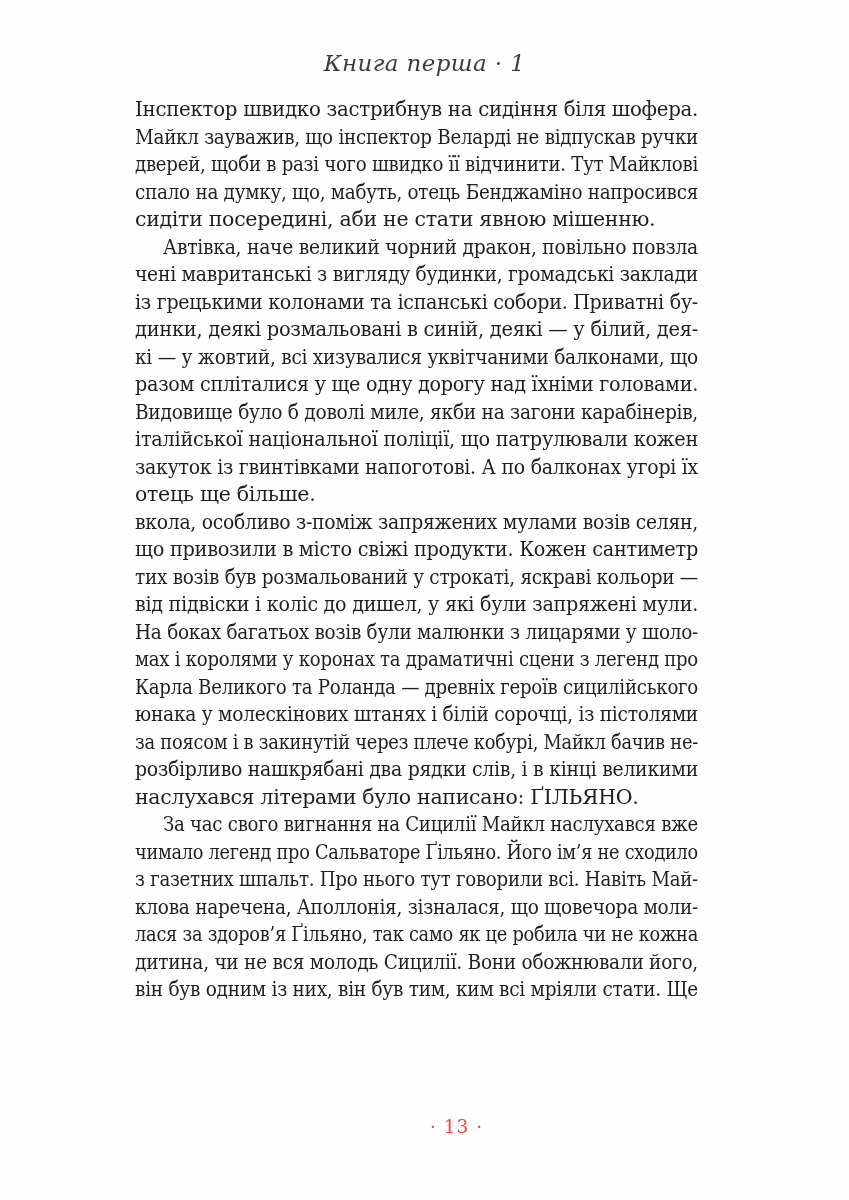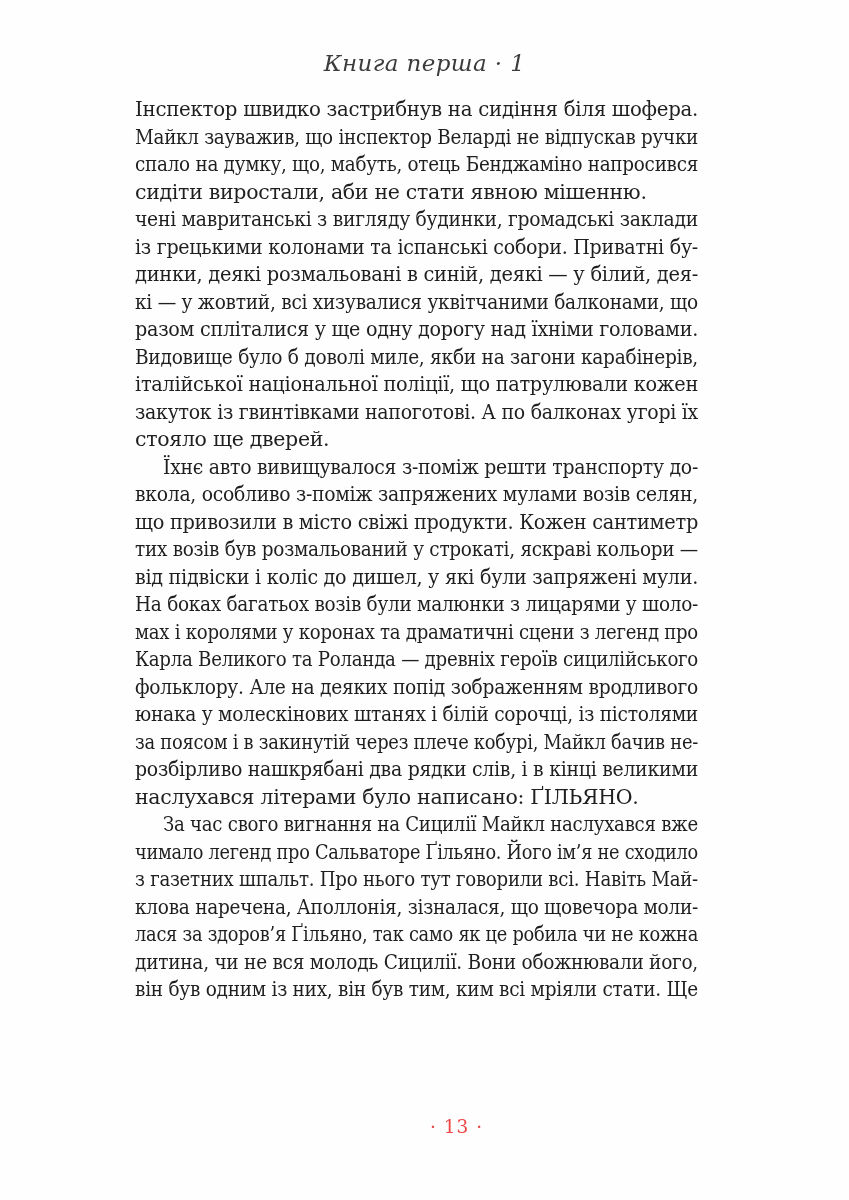--- a/index.html
+++ b/index.html
@@ -67,44 +67,44 @@
 </head>
 <body>
 
 <div class="page">
   <div class="running-head">Книга перша · 1</div>
 
   <div class="text-block">
       <div class="paragraph">
         <div class="line"><span class="line-text" style="transform: scaleX(0.964222);">Інспектор швидко застрибнув на сидіння біля шофера.</span></div>
         <div class="line"><span class="line-text" style="transform: scaleX(0.893075);">Майкл зауважив, що інспектор Веларді не відпускав ручки</span></div>
+        <div class="line"><span class="line-text" style="transform: scaleX(0.885003);">дверей, щоби в разі чого швидко її відчинити. Тут Майклові</span></div>
         <div class="line"><span class="line-text" style="transform: scaleX(0.895628);">спало на думку, що, мабуть, отець Бенджаміно напросився</span></div>
-        <div class="line last"><span class="line-text">сидіти виростали, аби не стати явною мішенню.</span></div>
+        <div class="line last"><span class="line-text">сидіти посередині, аби не стати явною мішенню.</span></div>
       </div>
       <div class="paragraph">
+        <div class="line indent"><span class="line-text" style="transform: scaleX(0.914212);">Автівка, наче великий чорний дракон, повільно повзла</span></div>
         <div class="line"><span class="line-text" style="transform: scaleX(0.913799);">чені мавританські з вигляду будинки, громадські заклади</span></div>
         <div class="line"><span class="line-text" style="transform: scaleX(0.92969);">із грецькими колонами та іспанські собори. Приватні бу-</span></div>
         <div class="line"><span class="line-text" style="transform: scaleX(0.947413);">динки, деякі розмальовані в синій, деякі — у білий, дея-</span></div>
         <div class="line"><span class="line-text" style="transform: scaleX(0.905759);">кі — у жовтий, всі хизувалися уквітчаними балконами, що</span></div>
         <div class="line"><span class="line-text" style="transform: scaleX(0.935046);">разом спліталися у ще одну дорогу над їхніми головами.</span></div>
         <div class="line"><span class="line-text" style="transform: scaleX(0.905873);">Видовище було б доволі миле, якби на загони карабінерів,</span></div>
         <div class="line"><span class="line-text" style="transform: scaleX(0.941422);">італійської національної поліції, що патрулювали кожен</span></div>
         <div class="line"><span class="line-text" style="transform: scaleX(0.924206);">закуток із гвинтівками напоготові. А по балконах угорі їх</span></div>
-        <div class="line last"><span class="line-text">стояло ще дверей.</span></div>
+        <div class="line last"><span class="line-text">отець ще більше.</span></div>
       </div>
       <div class="paragraph">
-        <div class="line indent"><span class="line-text" style="transform: scaleX(0.918973);">Їхнє авто вивищувалося з-поміж решти транспорту до-</span></div>
         <div class="line"><span class="line-text" style="transform: scaleX(0.915913);">вкола, особливо з-поміж запряжених мулами возів селян,</span></div>
         <div class="line"><span class="line-text" style="transform: scaleX(0.942407);">що привозили в місто свіжі продукти. Кожен сантиметр</span></div>
         <div class="line"><span class="line-text" style="transform: scaleX(0.899024);">тих возів був розмальований у строкаті, яскраві кольори —</span></div>
         <div class="line"><span class="line-text" style="transform: scaleX(0.932988);">від підвіски і коліс до дишел, у які були запряжені мули.</span></div>
         <div class="line"><span class="line-text" style="transform: scaleX(0.899968);">На боках багатьох возів були малюнки з лицарями у шоло-</span></div>
         <div class="line"><span class="line-text" style="transform: scaleX(0.882596);">мах і королями у коронах та драматичні сцени з легенд про</span></div>
         <div class="line"><span class="line-text" style="transform: scaleX(0.886483);">Карла Великого та Роланда — древніх героїв сицилійського</span></div>
-        <div class="line"><span class="line-text" style="transform: scaleX(0.91029);">фольклору. Але на деяких попід зображенням вродливого</span></div>
         <div class="line"><span class="line-text" style="transform: scaleX(0.90779);">юнака у молескінових штанях і білій сорочці, із пістолями</span></div>
         <div class="line"><span class="line-text" style="transform: scaleX(0.871559);">за поясом і в закинутій через плече кобурі, Майкл бачив не-</span></div>
         <div class="line"><span class="line-text" style="transform: scaleX(0.921228);">розбірливо нашкрябані два рядки слів, і в кінці великими</span></div>
         <div class="line last"><span class="line-text">наслухався літерами було написано: ҐІЛЬЯНО.</span></div>
       </div>
       <div class="paragraph">
         <div class="line indent"><span class="line-text" style="transform: scaleX(0.884777);">За час свого вигнання на Сицилії Майкл наслухався вже</span></div>
         <div class="line"><span class="line-text" style="transform: scaleX(0.863807);">чимало легенд про Сальваторе Ґільяно. Його ім’я не сходило</span></div>
         <div class="line"><span class="line-text" style="transform: scaleX(0.8862);">з газетних шпальт. Про нього тут говорили всі. Навіть Май-</span></div>
         <div class="line"><span class="line-text" style="transform: scaleX(0.902311);">клова наречена, Аполлонія, зізналася, що щовечора моли-</span></div>

